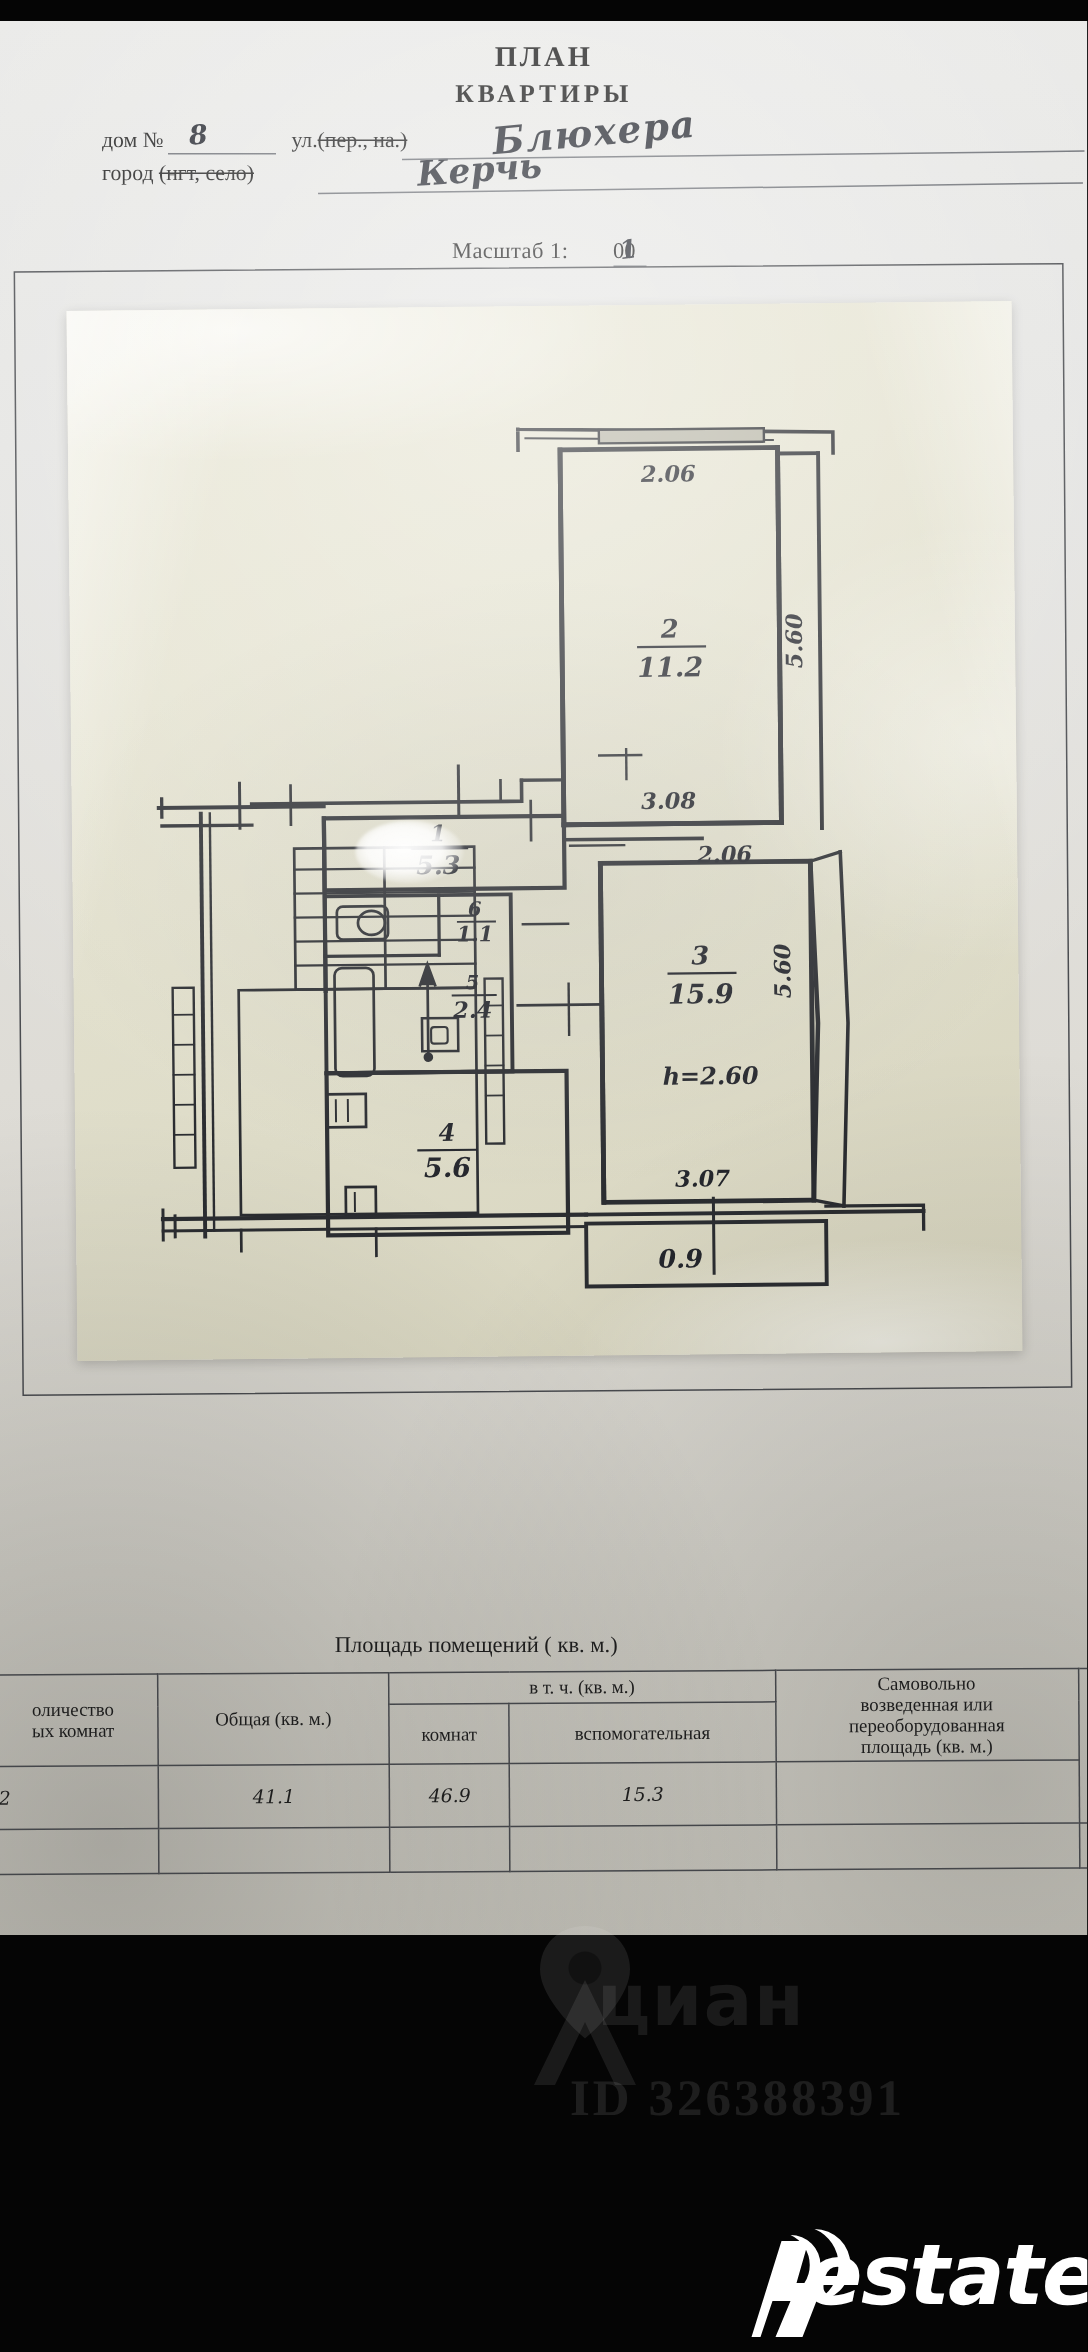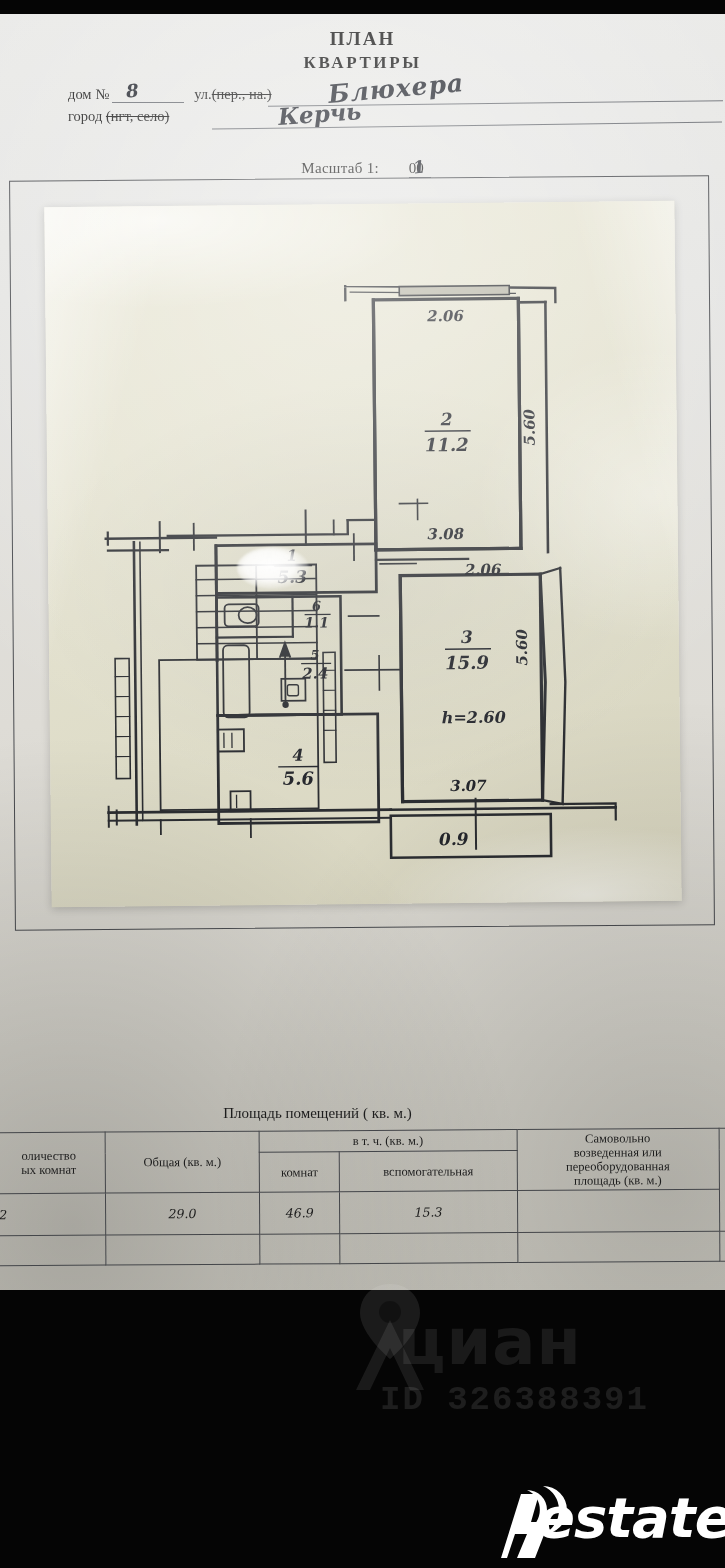--- a/index.html
+++ b/index.html
@@ -115,21 +115,21 @@
     pointer-events: none; z-index: 40;
   }
 
   
   .plan { position: absolute; left: 48px; top: 190px; width: 630px; height: 700px; transform: rotate(-0.6deg); }
 
   .hl { font-family: "DejaVu Serif", serif; font-style: italic; font-weight: bold; fill: #24262c; }
 
   
   .tbl-wrap {
-    position: absolute; left: 0; top: 1068px; width: 635px; height: 208px; margin-top: 16px;
+    position: absolute; left: 0; top: 1068px; width: 635px; height: 208px;
   }
   .tbl-title {
     position: absolute; top: 7px; width: 100%; text-align: center;
     font-size: 15px; color: #1d1d1d;
   }
   table.t {
     position: absolute; top: 32px; left: -8px;
     width: 741px; border-collapse: collapse;
     transform: rotate(-0.35deg);
   }
@@ -155,27 +155,27 @@
   
   .cian {
     position: absolute; left: 318px; top: 1280px;
     width: 400px; height: 160px;
     pointer-events: none;
   }
   .cian-pin { position: absolute; left: 30px; top: 0px; }
   .cian-word {
     position: absolute; left: 80px; top: 30px;
     font-family: "DejaVu Sans", sans-serif;
-    font-size: 64px; font-weight: bold;
+    font-size: 48px; font-weight: bold;
     color: rgba(255,255,255,.085);
     letter-spacing: 1px; line-height: 1;
   }
   .cian-id {
     position: absolute; left: 62px; top: 103px;
-    font-family: Liberation Mono, monospace;
+    font-family: Liberation Serif, serif;
     font-size: 34px; font-weight: bold;
     color: rgba(255,255,255,.10);
     letter-spacing: 2px; line-height: 1;
   }
 
   
   .restate {
     position: absolute; left: 487px; top: 1478px;
     width: 238px; height: 86px; text-align: right;
   }
@@ -386,21 +386,21 @@
             <div>площадь (кв. м.)</div>
           </td>
           <td rowspan="3" style="width:14px;border-right:none"></td>
         </tr>
         <tr>
           <td class="th-sm" style="height:40px">комнат</td>
           <td class="th-sm">вспомогательная</td>
         </tr>
         <tr class="data">
           <td class="val val-small" style="text-align:left;padding-left:6px">2</td>
-          <td class="val">29.0</td>
+          <td class="val">41.1</td>
           <td class="val">46.9</td>
           <td class="val">15.3</td>
           <td class="val"></td>
         </tr>
         <tr class="blank">
           <td></td>
           <td></td>
           <td></td>
           <td></td>
           <td></td>

